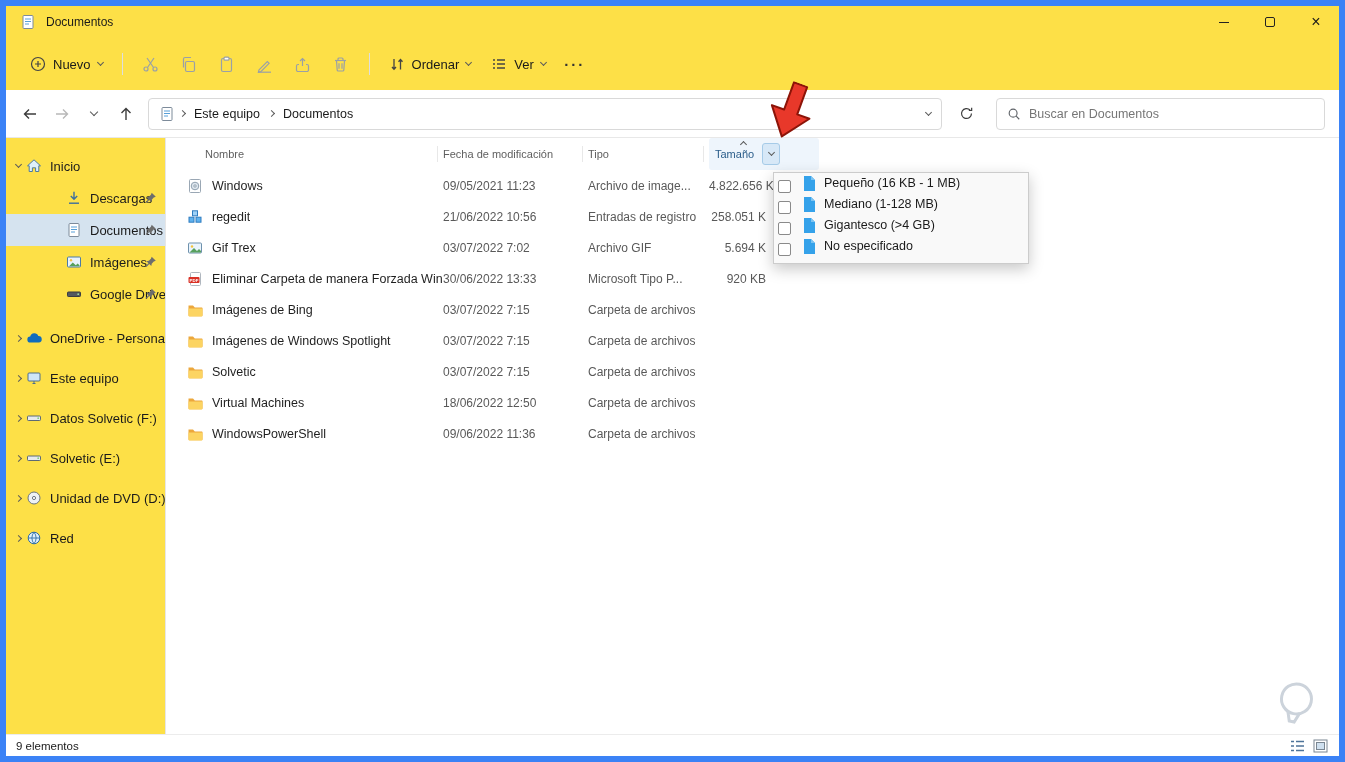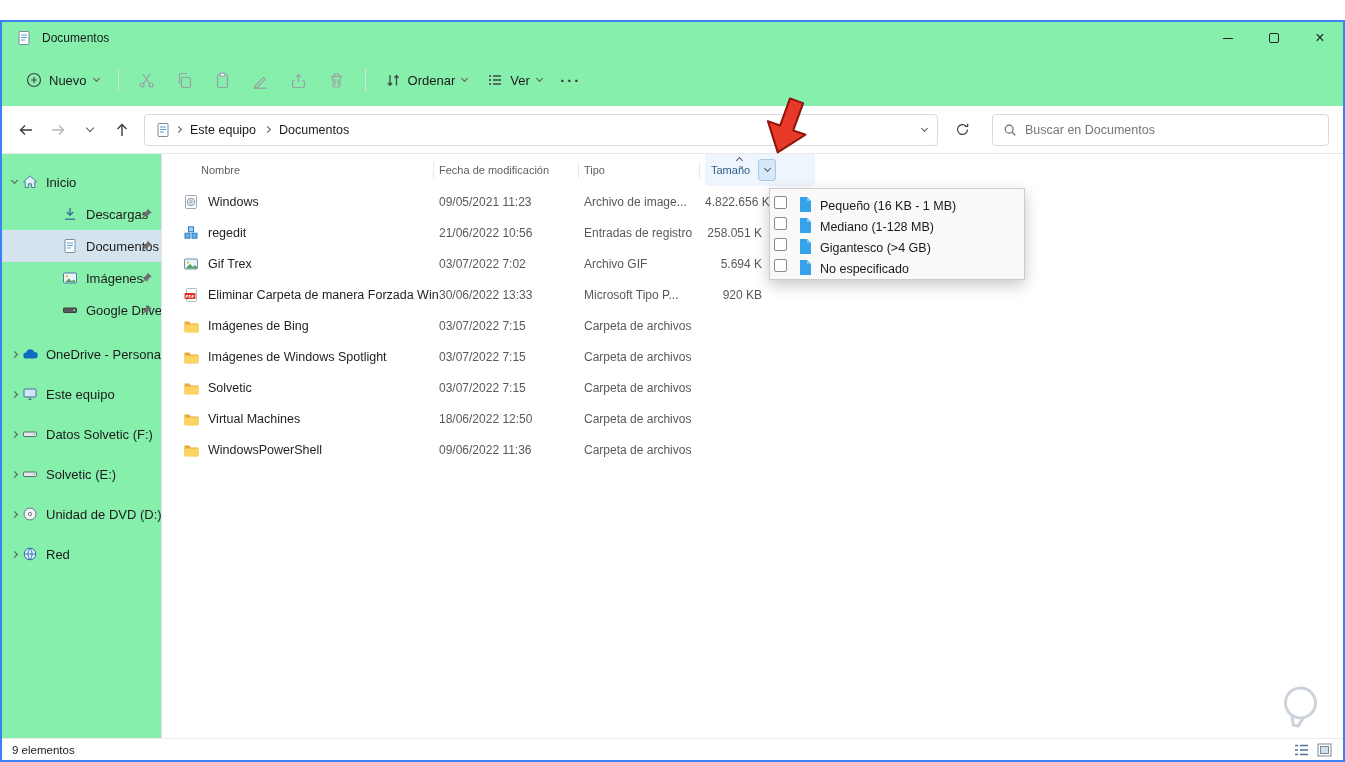--- a/index.html
+++ b/index.html
@@ -1,18 +1,18 @@
 <!DOCTYPE html>
 <html><head>
 <meta charset="utf-8">
 <style>
   * { margin:0; padding:0; box-sizing:border-box; }
   html,body { width:1345px; height:762px; }
   body { font-family:"Liberation Sans","DejaVu Sans",sans-serif; background:#fff; position:relative; overflow:hidden; color:#1b1b1b; }
-  .window { position:absolute; inset:0; border:2px solid #3b82f6; background:#86efac;margin-top:20px; }
+  .window { position:absolute; inset:0; border:6px solid #3b82f6; background:#fde047; }
 
   
   .titlebar { position:absolute; top:0; left:0; right:0; height:32px; display:flex; align-items:center; }
   .titlebar .app-icon { margin-left:14px; width:16px; height:16px; display:flex; }
   .titlebar .title { margin-left:10px; font-size:12px; color:#1a1a1a; }
   .win-controls { margin-left:auto; display:flex; height:100%; }
   .win-btn { width:46px; height:100%; display:flex; align-items:center; justify-content:center; color:#1a1a1a; }
   .min-glyph { width:10px; border-top:1px solid #222; }
   .max-glyph { width:10px; height:10px; border:1px solid #222; border-radius:2px; }
   .close-glyph { font-size:16px; line-height:1; }
@@ -72,21 +72,21 @@
   .c1 .icon16 { width:16px; height:16px; display:flex; flex:0 0 auto; }
   .fname { color:#1f1f1f; overflow:hidden; }
   .c2 { width:145px; color:#595959; font-size:12px; }
   .c3 { width:121px; color:#595959; font-size:12px; white-space:nowrap; overflow:hidden; }
   .c4 { width:57px; color:#595959; font-size:12px; text-align:right; white-space:nowrap; }
 
   
   .size-menu { position:absolute; left:767px; top:166px; width:256px; background:#f9f9f9; border:1px solid #cccccc; box-shadow:0 5px 14px rgba(0,0,0,.22); padding:3px 0; z-index:20; }
   .menu-row { height:21px; display:flex; align-items:center; padding-left:4px; }
   .cbx { width:13px; height:13px; border:1px solid #8a8a8a; border-radius:2px; background:#fff; flex:0 0 auto; }
-  .menu-body { margin-left:6px; flex:1; height:21px; display:flex; align-items:flex-end; gap:8px; padding-left:6px; font-size:12.5px; color:#1a1a1a; }
+  .menu-body { margin-left:6px; flex:1; height:21px; display:flex; align-items:flex-start; gap:8px; padding-left:6px; font-size:12.5px; color:#1a1a1a; }
   .menu-body.selected { background:#cde8ff; border:1px solid #90c3ea; }
   .blue-file { width:13px; height:16px; display:flex; flex:0 0 auto; }
 
   
   .statusbar { position:absolute; left:0; right:0; bottom:0; height:22px; border-top:1px solid #ececec; display:flex; align-items:center; padding:0 10px; font-size:11.5px; color:#1a1a1a; background:#fff; }
   .sb-icons { margin-left:auto; display:flex; gap:6px; align-items:center; }
   .sb-ic { width:17px; height:16px; display:flex; }
 
   
   .red-arrow { position:absolute; left:762px; top:76px; transform:rotate(20deg); z-index:30; }

